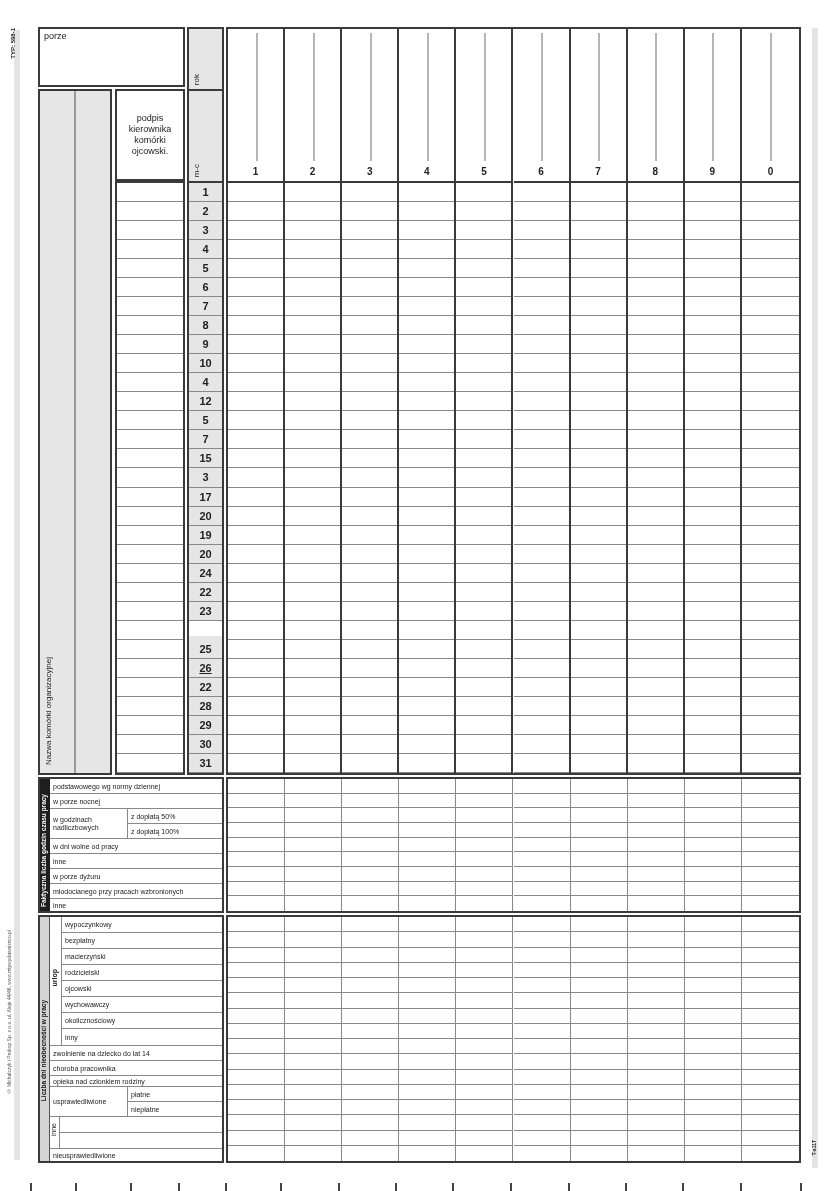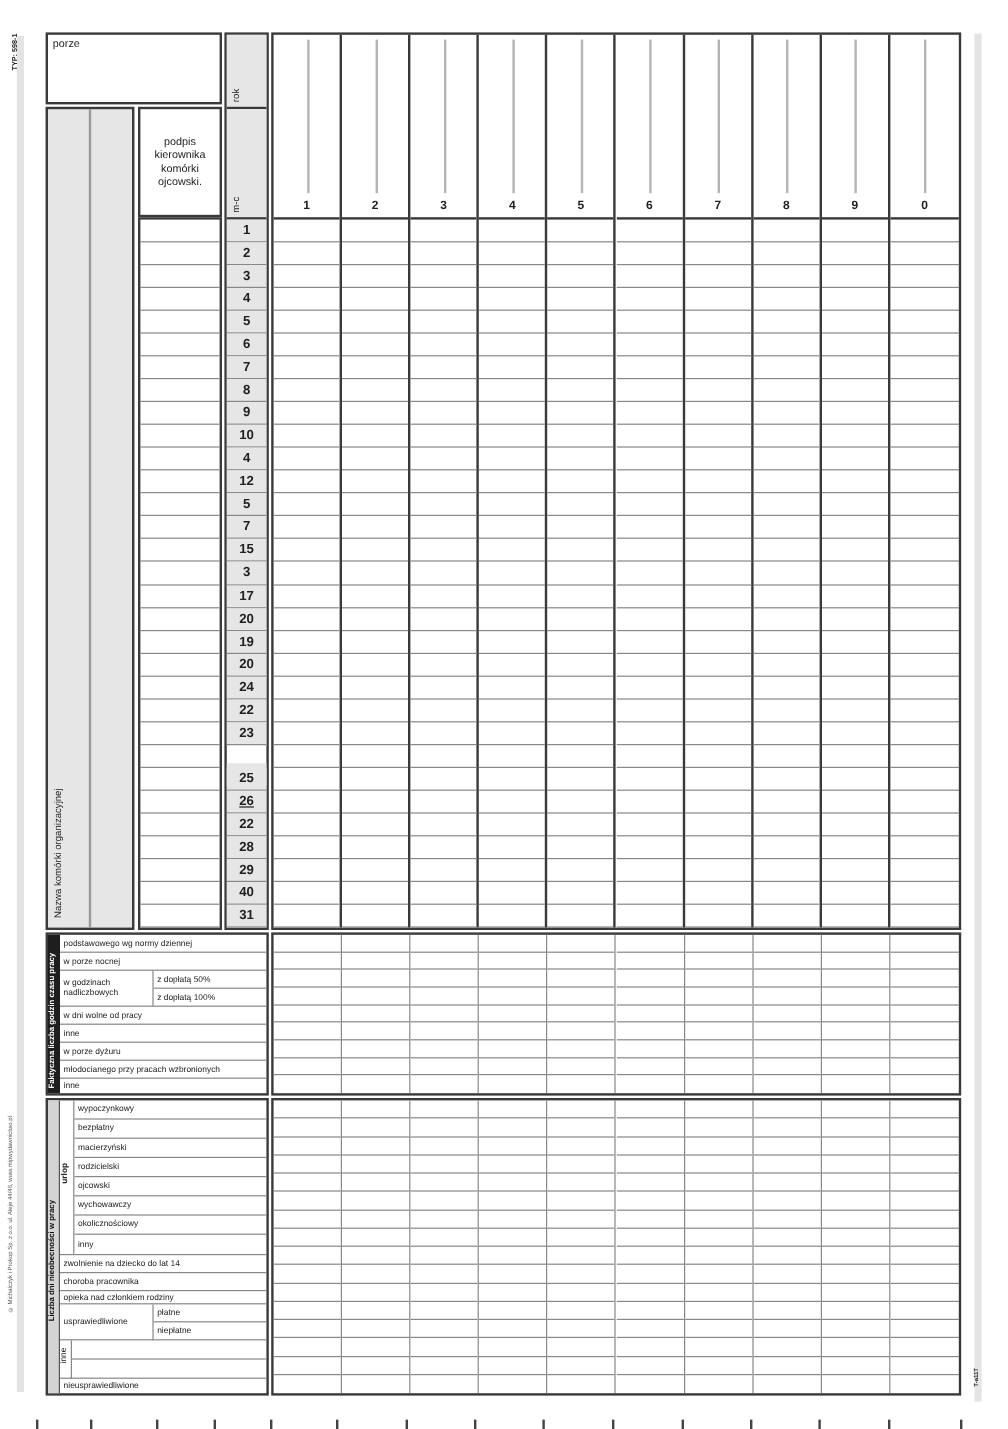--- a/index.html
+++ b/index.html
@@ -151,21 +151,21 @@
     <div class="day-cell" style="top: 515.613px; height: 19.0323px; line-height: 19.0323px;">20</div>
     <div class="day-cell" style="top: 534.645px; height: 19.0323px; line-height: 19.0323px;">24</div>
     <div class="day-cell" style="top: 553.677px; height: 19.0323px; line-height: 19.0323px;">22</div>
     <div class="day-cell" style="top: 572.71px; height: 19.0323px; line-height: 19.0323px;">23</div>
     <div class="day-cell" style="top: 607px; height: 19.0323px; line-height: 19.0323px;">24</div>
     <div class="day-cell" style="top: 610.774px; height: 19.0323px; line-height: 19.0323px;">25</div>
     <div class="day-cell" style="top: 629.806px; height: 19.0323px; line-height: 19.0323px; text-decoration: underline;">26</div>
     <div class="day-cell" style="top: 648.839px; height: 19.0323px; line-height: 19.0323px;">22</div>
     <div class="day-cell" style="top: 667.871px; height: 19.0323px; line-height: 19.0323px;">28</div>
     <div class="day-cell" style="top: 686.903px; height: 19.0323px; line-height: 19.0323px;">29</div>
-    <div class="day-cell" style="top: 705.935px; height: 19.0323px; line-height: 19.0323px;">40</div>
+    <div class="day-cell" style="top: 705.935px; height: 19.0323px; line-height: 19.0323px;">30</div>
     <div class="day-cell" style="top: 724.968px; height: 19.0323px; line-height: 19.0323px;">31</div>
   </div>
 
 <div class="box grid-box" id="main-grid">
     <div class="col" style="left: 0px; width: 57.1px;">
       <div class="col-head">
         <div class="tick"></div>
         <div class="num">1</div>
       </div>
       <div class="grid-row" style="top: 154px; height: 19.0323px;"></div>

